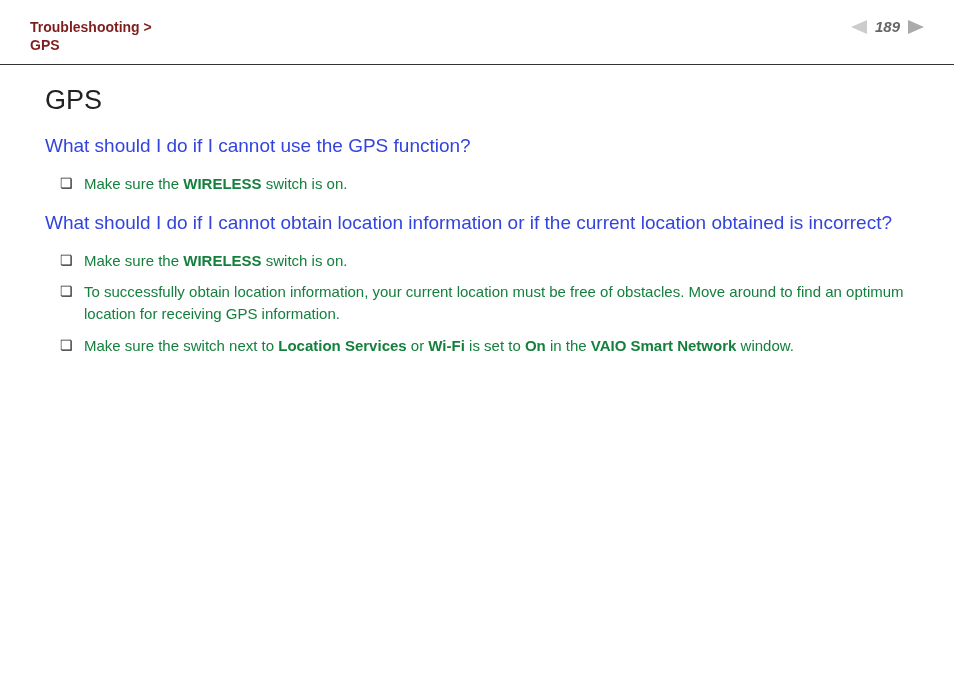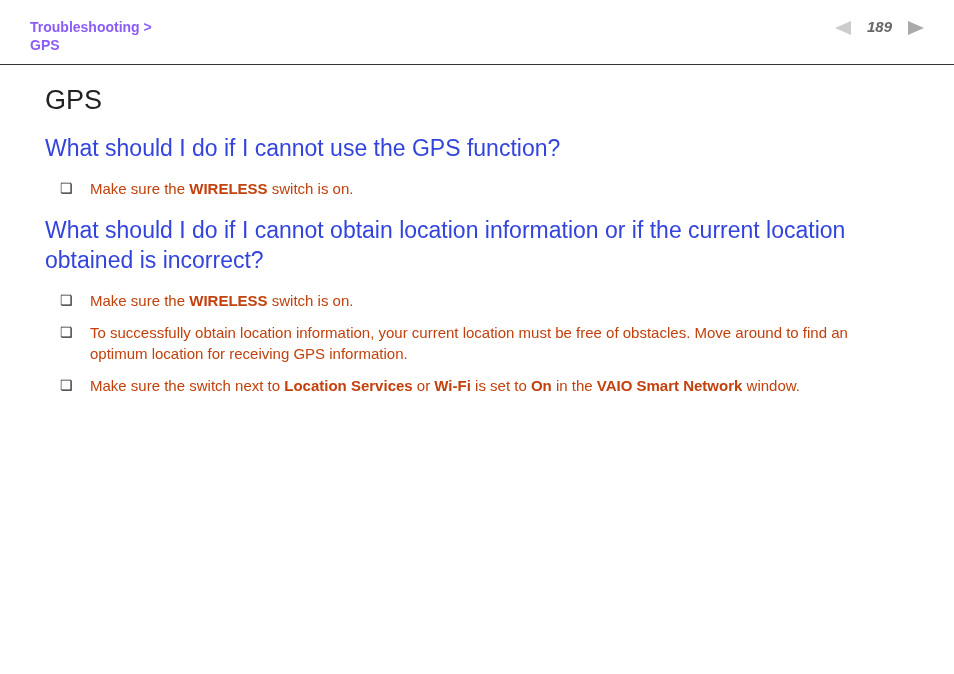--- a/index.html
+++ b/index.html
@@ -19,29 +19,29 @@
       justify-content: space-between;
       align-items: flex-start;
       padding: 18px 30px 10px 30px;
       border-bottom: 1px solid #333;
     }
     .breadcrumb {
       display: flex;
       flex-direction: column;
       font-size: 14px;
       font-weight: bold;
-      color: #8b5cf6;
+      color: #7f1d1d;
     }
     .breadcrumb-line {
       line-height: 1.3;
     }
     .page-nav {
       display: flex;
-      align-items: flex-end;
-      gap: 16px;
+      align-items: center;
+      gap: 8px;
     }
     .page-number {
       font-size: 15px;
       font-weight: bold;
       font-style: italic;
       color: #666;
     }
     .nav-arrow-left, .nav-arrow-right {
       width: 0;
       height: 0;
@@ -58,38 +58,38 @@
     .content {
       padding: 20px 45px;
     }
     .page-title {
       font-size: 27px;
       font-weight: normal;
       color: #222;
       margin-bottom: 18px;
     }
     .section-heading {
-      font-size: 23px;
+      font-size: 19px;
       font-weight: normal;
       color: #3344dd;
       margin-bottom: 14px;
       margin-top: 6px;
       line-height: 1.3;
     }
     .bullet-list {
       list-style: none;
       padding-left: 15px;
       margin-bottom: 16px;
     }
     .bullet-list li {
       font-size: 15px;
-      color: #c2410c;
+      color: #15803d;
       margin-bottom: 10px;
       position: relative;
-      padding-left: 30px;
+      padding-left: 24px;
       line-height: 1.45;
     }
     .bullet-list li::before {
       content: "❏";
       position: absolute;
       left: 0;
       top: 0;
       font-size: 14px;
       color: #222;
     }

